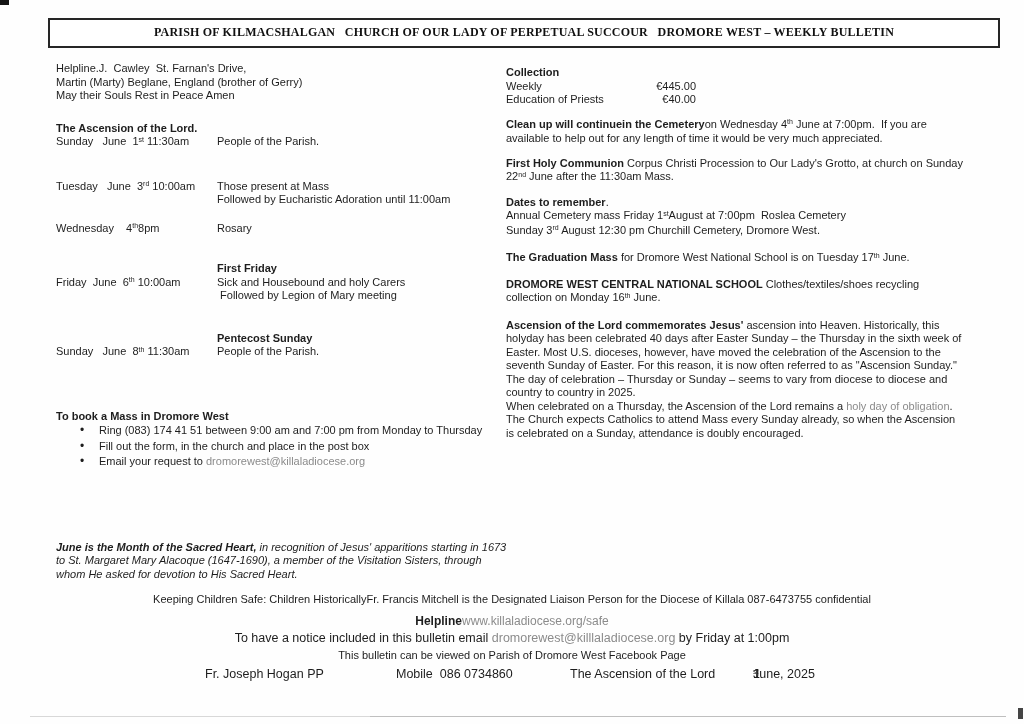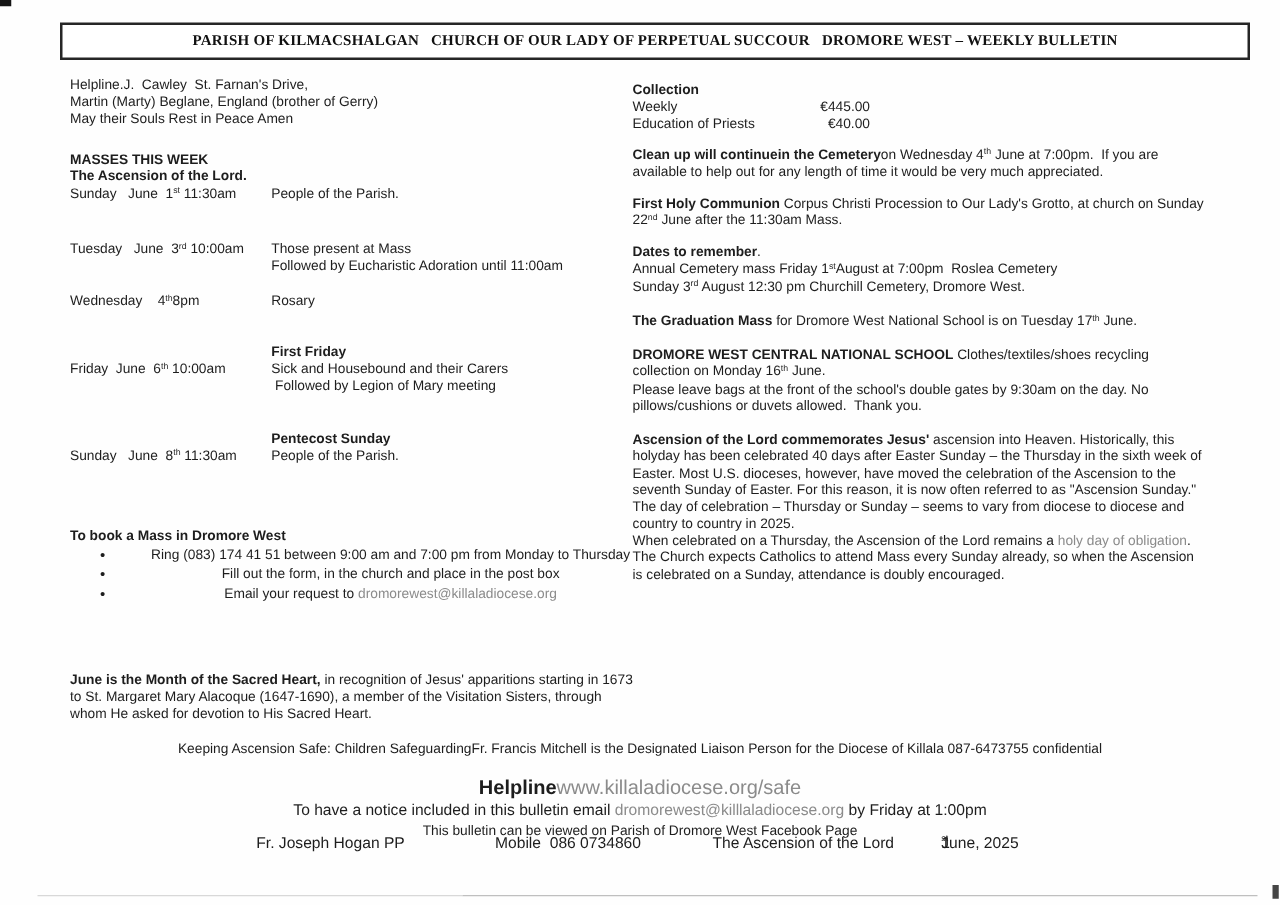--- a/index.html
+++ b/index.html
@@ -18,26 +18,26 @@
   .colL{position:absolute;left:56px;top:62px;width:470px;}
   .colR{position:absolute;left:506px;top:62px;width:460px;}
   .b{font-weight:700;}
   
   .mrow{display:grid;grid-template-columns:161px 1fr;}
   .mrow.off .mwhen{padding-top:13.5px;}
   
   .crow{display:flex;width:190px;}
   .crow .amt{margin-left:auto;}
   
-  .bullet{position:relative;padding-left:43px;line-height:15.5px;text-align:center;}
+  .bullet{position:relative;padding-left:43px;line-height:15.5px;}
   .bullet::before{content:"\2022";position:absolute;left:24px;top:0;font-size:12px;}
   
   .foot{position:absolute;left:0;top:592px;width:1024px;text-align:center;}
   .foot .fl1{font-size:11px;line-height:15px;}
-  .foot .fl2{font-size:16px;line-height:16px;margin-top:16px;}
+  .foot .fl2{font-size:12px;line-height:16px;margin-top:6px;}
   .foot .fl3{font-size:12.5px;line-height:16px;margin-top:1px;}
   .foot .fl4{font-size:11px;line-height:16px;margin-top:1px;}
   .foot5{position:absolute;left:0;top:668px;width:1004px;height:18px;font-size:12.5px;}
   .foot5 span{position:absolute;white-space:pre;}
   .f5-priest{left:205px;}
   .f5-mobile{left:368px;margin-left:28px;}
   .f5-feast{left:570px;}
   .f5-date{left:753px;}
   
   .art-tl{position:absolute;left:0;top:0;width:9px;height:5px;background:#151515;}
@@ -58,21 +58,20 @@
 
   <div class="colL">
 
     <div>
       <div class="pre">Helpline.J.  Cawley  St. Farnan's Drive,</div>
       <div class="pre">Martin (Marty) Beglane, England (brother of Gerry)</div>
       <div class="pre">May their Souls Rest in Peace Amen</div>
     </div>
 
     <div style="margin-top:19px;">
-      <div class="b">MASSES THIS WEEK</div>
       <div class="b">The Ascension of the Lord.</div>
 
       <div class="mrow">
         <div class="mwhen pre"><span>Sunday   June  1</span><span class="seg-sup">st</span><span> 11:30am</span></div>
         <div class="mdesc">
           <div class="pre"><span>People of the Parish.</span></div>
         </div>
       </div>
 
       <div class="mrow" style="margin-top:30px;">
@@ -87,42 +86,42 @@
         <div class="mwhen pre"><span>Wednesday    4</span><span class="seg-sup">th</span><span>8pm</span></div>
         <div class="mdesc">
           <div class="pre"><span>Rosary</span></div>
         </div>
       </div>
 
       <div class="mrow off" style="margin-top:26px;">
         <div class="mwhen pre"><span>Friday  June  6</span><span class="seg-sup">th</span><span> 10:00am</span></div>
         <div class="mdesc">
           <div class="pre"><span class="seg-b">First Friday</span></div>
-          <div class="pre"><span>Sick and Housebound and their Carers</span></div>
+          <div class="pre"><span>Sick and Housebound and holy Carers</span></div>
           <div class="pre"><span> Followed by Legion of Mary meeting</span></div>
         </div>
       </div>
 
       <div class="mrow off" style="margin-top:29px;">
         <div class="mwhen pre"><span>Sunday   June  8</span><span class="seg-sup">th</span><span> 11:30am</span></div>
         <div class="mdesc">
           <div class="pre"><span class="seg-b">Pentecost Sunday</span></div>
           <div class="pre"><span>People of the Parish.</span></div>
         </div>
       </div>
     </div>
 
     <div style="margin-top:50px;">
       <div class="b">To book a Mass in Dromore West</div>
       <div class="bullet pre"><span>Ring (083) 174 41 51 between 9:00 am and 7:00 pm from Monday to Thursday</span></div>
       <div class="bullet pre"><span>Fill out the form, in the church and place in the post box</span></div>
       <div class="bullet pre"><span>Email your request to </span><span class="seg-lnk">dromorewest@killaladiocese.org</span></div>
     </div>
 
-    <div class="pre" style="margin-top:55px;width:455px;"><span class="seg-b">June is the Month of the Sacred Heart,</span><span> in recognition of Jesus' apparitions starting in 1673 to St. Margaret Mary Alacoque (1647-1690), a member of the Visitation Sisters, through whom He asked for devotion to His Sacred Heart.</span></div>
+    <div class="pre" style="margin-top:71px;width:455px;font-style:italic;"><span class="seg-b">June is the Month of the Sacred Heart,</span><span> in recognition of Jesus' apparitions starting in 1673 to St. Margaret Mary Alacoque (1647-1690), a member of the Visitation Sisters, through whom He asked for devotion to His Sacred Heart.</span></div>
   </div>
 
   <div class="colR">
 
     <div style="margin-top:4px;">
       <div class="b">Collection</div>
       <div class="crow">
         <span>Weekly</span>
         <span class="amt">€445.00</span>
       </div>
@@ -140,31 +139,30 @@
     <div style="margin-top:11px;">
       <div class="pre"><span class="seg-b">Dates to remember</span><span>.</span></div>
       <div class="pre"><span>Annual Cemetery mass Friday 1</span><span class="seg-sup">st</span><span>August at 7:00pm  Roslea Cemetery</span></div>
       <div class="pre"><span>Sunday 3</span><span class="seg-sup">rd</span><span> August 12:30 pm Churchill Cemetery, Dromore West.</span></div>
     </div>
 
     <div class="pre" style="margin-top:13px;"><span class="seg-b">The Graduation Mass</span><span> for Dromore West National School is on Tuesday 17</span><span class="seg-sup">th</span><span> June.</span></div>
 
     <div style="margin-top:12px;">
       <div class="pre"><span class="seg-b">DROMORE WEST CENTRAL NATIONAL SCHOOL</span><span> Clothes/textiles/shoes recycling collection on Monday 16</span><span class="seg-sup">th</span><span> June.</span></div>
-      <div class="pre"><span>Please leave bags at the front of the school's double gates by 9:30am on the day. No pillows/cushions or duvets allowed.  Thank you.</span></div>
     </div>
 
     <div style="margin-top:13px;">
       <div class="pre"><span class="seg-b">Ascension of the Lord commemorates Jesus'</span><span> ascension into Heaven. Historically, this holyday has been celebrated 40 days after Easter Sunday – the Thursday in the sixth week of Easter. Most U.S. dioceses, however, have moved the celebration of the Ascension to the seventh Sunday of Easter. For this reason, it is now often referred to as "Ascension Sunday." The day of celebration – Thursday or Sunday – seems to vary from diocese to diocese and country to country in 2025.</span></div>
       <div class="pre"><span>When celebrated on a Thursday, the Ascension of the Lord remains a </span><span class="seg-lnk">holy day of obligation</span><span>. The Church expects Catholics to attend Mass every Sunday already, so when the Ascension is celebrated on a Sunday, attendance is doubly encouraged.</span></div>
     </div>
   </div>
 
   <div class="foot">
-    <div class="fl1 pre"><span>Keeping Ascension Safe: Children Safeguarding</span><span>Fr. Francis Mitchell is the Designated Liaison Person for the Diocese of Killala 087-6473755 confidential</span></div>
+    <div class="fl1 pre"><span>Keeping Children Safe: Children Historically</span><span>Fr. Francis Mitchell is the Designated Liaison Person for the Diocese of Killala 087-6473755 confidential</span></div>
     <div class="fl2 pre"><span class="seg-b">Helpline</span><span class="seg-lnk">www.killaladiocese.org/safe</span></div>
     <div class="fl3 pre"><span>To have a notice included in this bulletin email </span><span class="seg-lnk">dromorewest@killlaladiocese.org</span><span> by Friday at 1:00pm</span></div>
     <div class="fl4 pre">This bulletin can be viewed on Parish of Dromore West Facebook Page</div>
   </div>
 
   <div class="foot5">
     <span class="f5-priest">Fr. Joseph Hogan PP</span>
     <span class="f5-mobile">Mobile  086 0734860</span>
     <span class="f5-feast">The Ascension of the Lord</span>
     <span class="f5-date"><span>1</span><span class="seg-sup">st</span><span>June, 2025</span></span>

